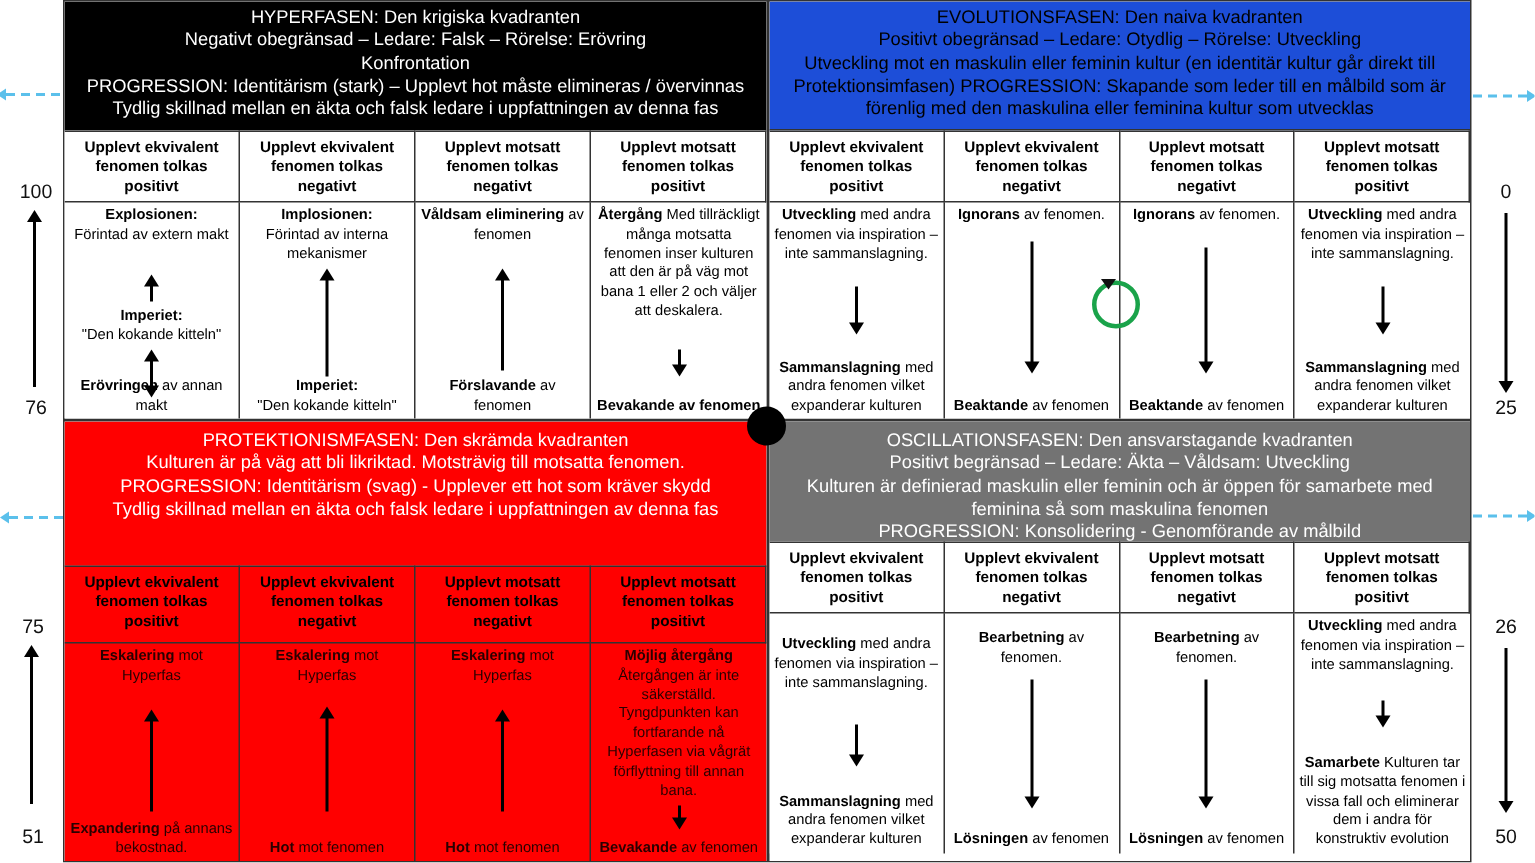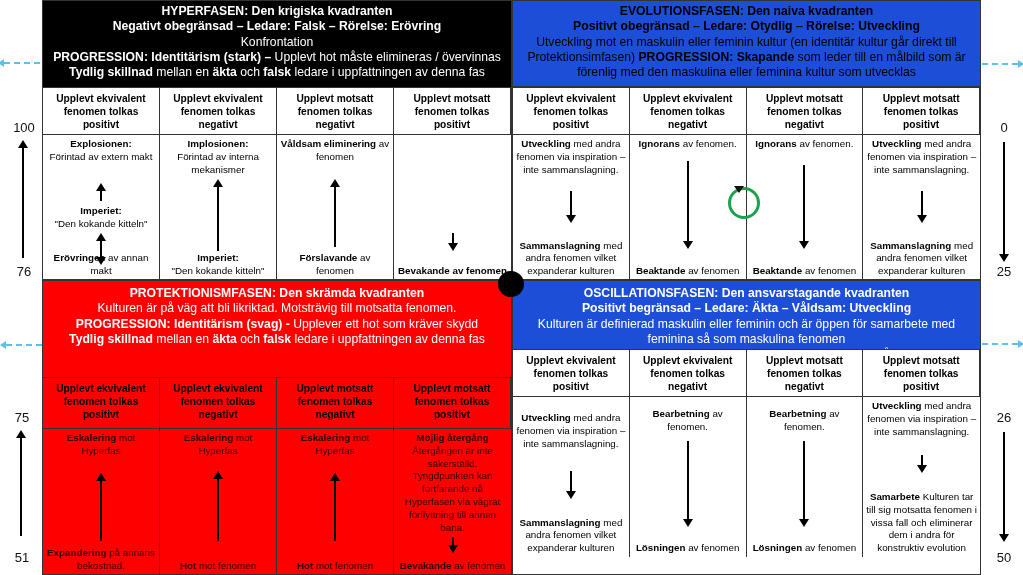--- a/index.html
+++ b/index.html
@@ -9,22 +9,22 @@
   .quad { position: absolute; border: 1px solid #333; overflow: hidden; }
   .q-hyper { left: 42px; top: 0; width: 470px; height: 280px; }
   .q-evo { left: 512px; top: 0; width: 469px; height: 280px; }
   .q-prot { left: 42px; top: 280px; width: 470px; height: 295px; }
   .q-osc { left: 512px; top: 280px; width: 469px; height: 295px; }
 
   .banner { text-align: center; font-size: 12.2px; line-height: 15.3px; padding: 3px 4px 0 4px; }
   .q-hyper .banner { background: #000; color: #fff; height: 86px; }
   .q-evo .banner { background: #1d4ed8; color: #000; height: 86px; border-bottom: 1px solid #333; }
   .q-prot .banner { background: #ff0000; color: #fff; height: 96px; padding-top: 5px; }
-  .q-osc .banner { background: #1d4ed8; color: #fff; height: 68px; padding-top: 5px; }
-  .banner b { font-weight: bold; }
+  .q-osc .banner { background: #737373; color: #fff; height: 80px; padding-top: 5px; }
+  .banner b { font-weight: normal; }
 
   .grid { display: grid; grid-template-columns: repeat(4, 1fr); }
   .q-prot .grid { background: #ff0000; }
   .q-hyper .grid, .q-evo .grid, .q-osc .grid { background: #fff; }
 
   .col-head { border-right: 1px solid #333; border-bottom: 1px solid #333; border-top: 1px solid #333; font-weight: bold; font-size: 10.2px; line-height: 13px; text-align: center; padding: 4px 3px; height: 48px; }
   .q-prot .col-head { color: #000; height: 52px; }
   .col-head:last-child, .cell:last-child { border-right: none; }
   .cell { position: relative; border-right: 1px solid #333; font-size: 9.8px; line-height: 12.8px; text-align: center; padding: 3px 3px; }
   .q-hyper .cell, .q-evo .cell { height: 145px; }
@@ -100,20 +100,21 @@
         <span class="top"><b>Implosionen:</b><br><span>Förintad av interna mekanismer</span></span>
         <div class="arrow up" style="top:50px; height:66px;"></div>
         <div class="bot"><b>Imperiet:</b><br><span>"Den kokande kitteln"</span></div>
       </div>
       <div class="cell">
         <span class="top"><b>Våldsam eliminering</b><span> av fenomen</span></span>
         <div class="arrow up" style="top:50px; height:62px;"></div>
         <div class="bot"><b>Förslavande</b><span> av fenomen</span></div>
       </div>
       <div class="cell">
+        <span class="top"><b>Återgång</b><span> Med tillräckligt många motsatta fenomen inser kulturen att den är på väg mot bana 1 eller 2 och väljer att deskalera.</span></span>
         <div class="arrow down" style="top:98px; height:12px;"></div>
         <div class="bot"><b>Bevakande av fenomen</b><span></span></div>
       </div>
     </div>
   </div>
 
   <div class="quad q-evo">
     <div class="banner">
       <div><b>EVOLUTIONSFASEN: Den naiva kvadranten</b></div>
       <div><b>Positivt obegränsad – Ledare: Otydlig – Rörelse: Utveckling</b></div>

